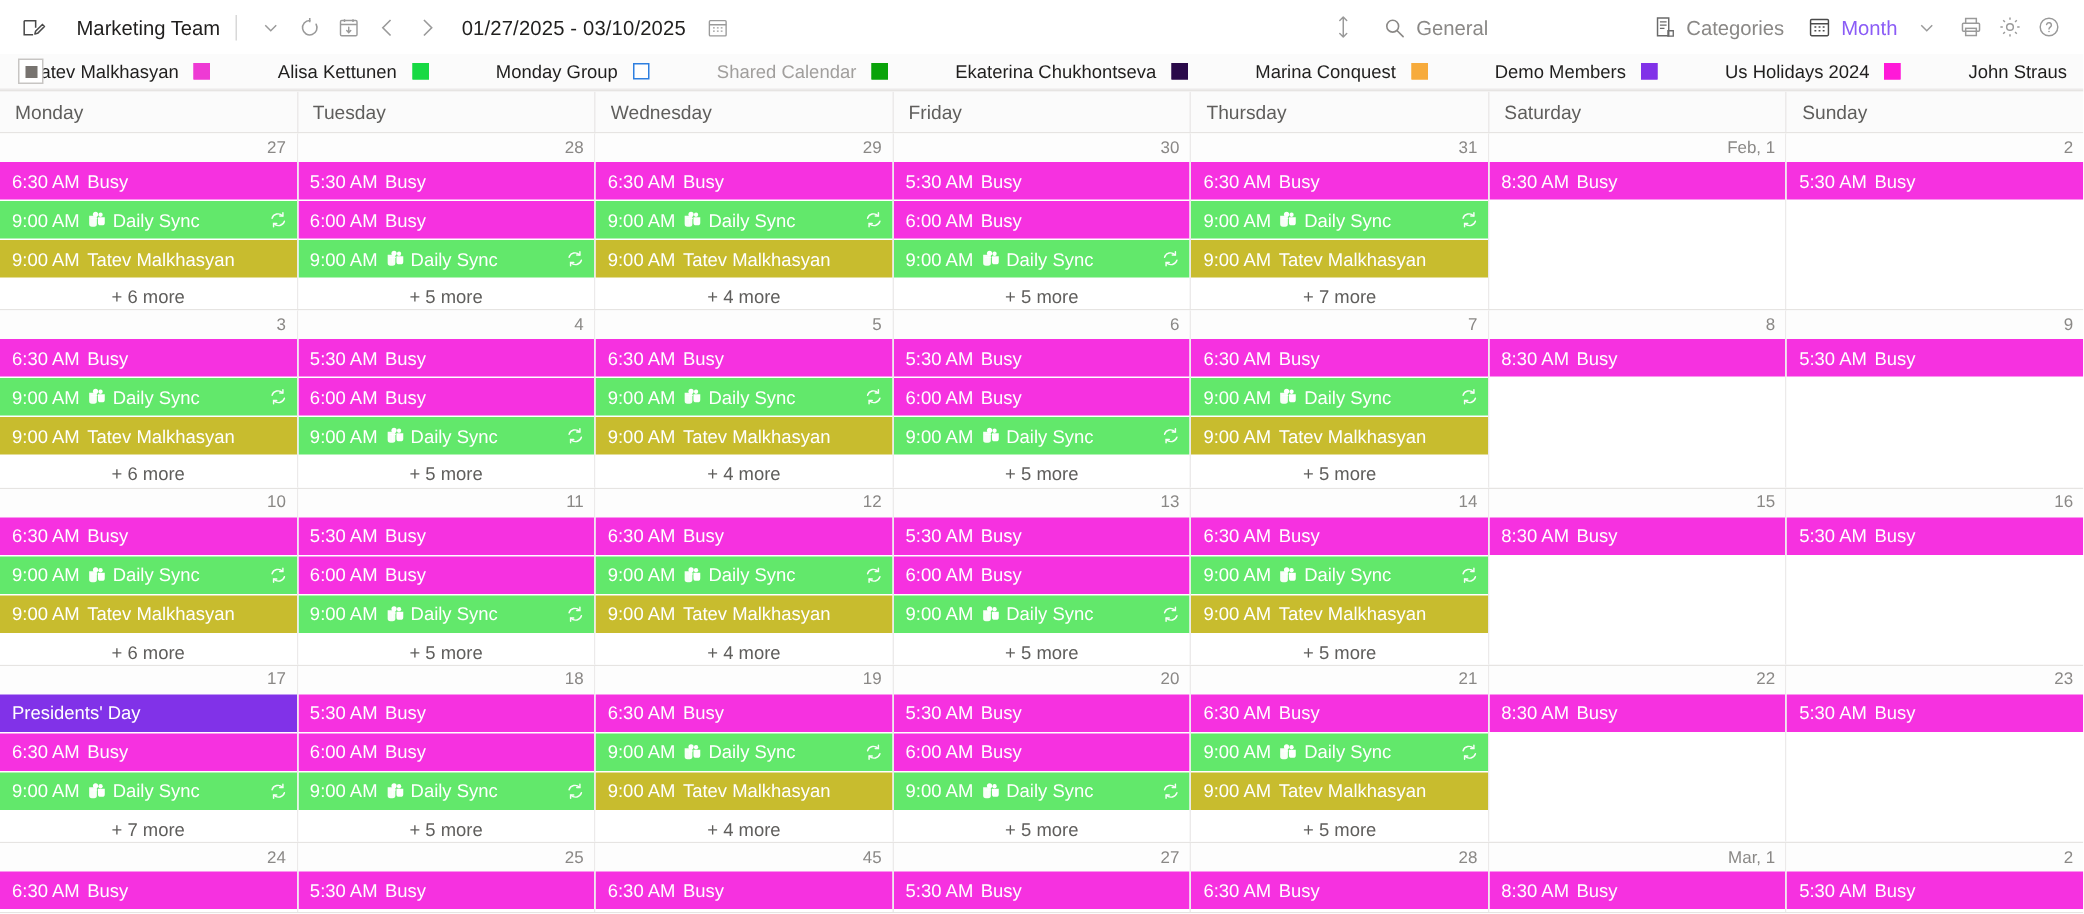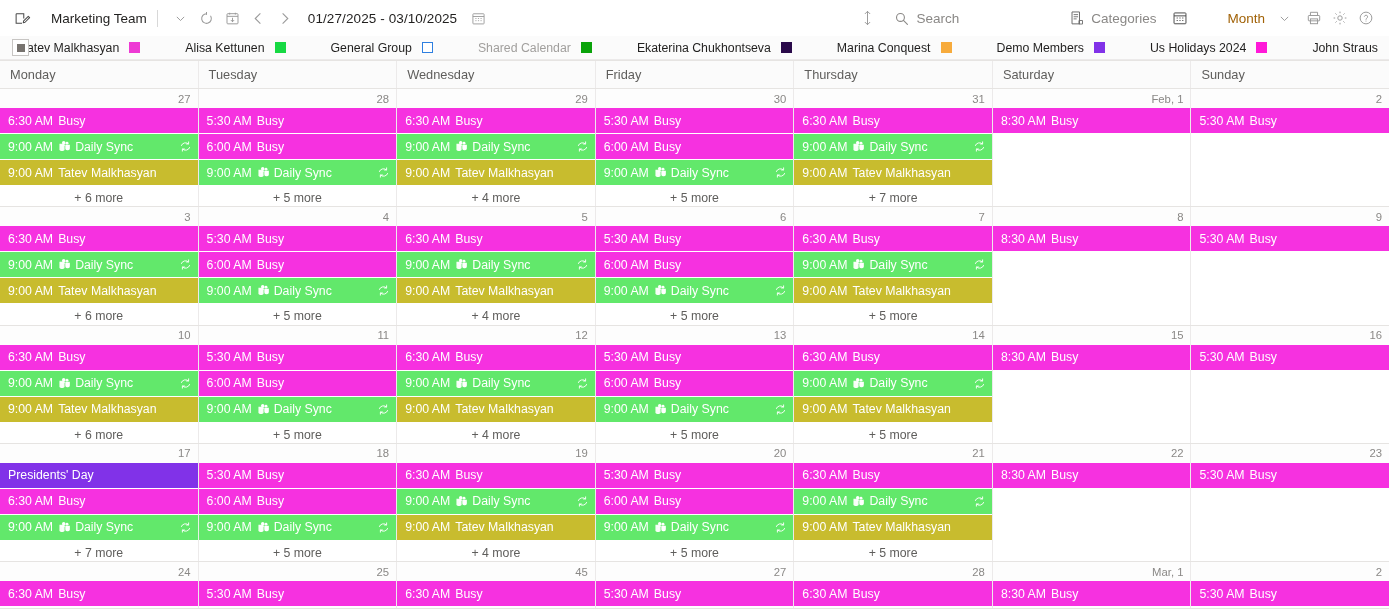--- a/index.html
+++ b/index.html
@@ -33,21 +33,21 @@
   }
   .icon-btn svg { display: block; }
   .daterange {
     font-size: 13.5px; color: #201f1e; white-space: nowrap;
     margin: 0 8px 0 10px; letter-spacing: 0.1px;
   }
   .tb-spacer { flex: 1 1 auto; }
   .tb-text {
     font-size: 13.5px; color: #8a8886; white-space: nowrap;
   }
-  .tb-text.dark { color: #a16207; margin-left: 33px; }
+  .tb-text.dark { color: #8b5cf6; }
   .tb-item {
     display: flex; align-items: center; gap: 6px;
     margin-right: 16px; white-space: nowrap;
   }
   .search-box { display: flex; align-items: center; gap: 7px; margin-right: 10px; }
 
   
   .legend {
     height: 24px; min-height: 24px;
     display: flex; align-items: center;
@@ -223,21 +223,21 @@
     </span>
   </div>
 
   <div class="search-box">
     <span style="color:#8a8886;display:flex">
       <svg width="15" height="15" viewBox="0 0 16 16" fill="none" stroke="currentColor" stroke-width="1.15">
         <circle cx="6.9" cy="6.9" r="4.2"></circle>
           <path d="M10.1 10.1l4.2 4.2" stroke-linecap="round"></path>
       </svg>
     </span>
-    <span class="tb-text">Search</span>
+    <span class="tb-text">General</span>
   </div>
 
   <div style="flex:0 0 100px"></div>
 
   <div class="tb-item">
     <span style="color:#6a6a6a;display:flex">
       <svg width="16" height="16" viewBox="0 0 18 18" fill="none" stroke="currentColor" stroke-width="1.1">
         <path d="M3.4 2.2h8.4v13.4H3.4z"></path>
         <path d="M5.2 5.2h5M5.2 7.6h5M5.2 10h3.4" stroke-width="1"></path>
         <path d="M11.2 11.8h4v4h-4z" stroke-width="1"></path>
@@ -311,21 +311,21 @@
       <div class="legend-item">
         <span class="sw" style="background: rgb(200, 188, 23); border: 1.6px solid rgb(200, 188, 23);"></span>
         <span class="legend-label">Tatev Malkhasyan</span>
       </div>
       <div class="legend-item">
         <span class="sw" style="background: rgb(238, 58, 212); border: 1.6px solid rgb(238, 58, 212);"></span>
         <span class="legend-label">Alisa Kettunen</span>
       </div>
       <div class="legend-item">
         <span class="sw" style="background: rgb(23, 217, 67); border: 1.6px solid rgb(23, 217, 67);"></span>
-        <span class="legend-label">General Group</span>
+        <span class="legend-label">Monday Group</span>
       </div>
       <div class="legend-item">
         <span class="sw hollow" style="background: rgb(255, 255, 255); border: 1.6px solid rgb(46, 127, 224);"></span>
         <span class="legend-label muted">Shared Calendar</span>
       </div>
       <div class="legend-item">
         <span class="sw" style="background: rgb(10, 163, 10); border: 1.6px solid rgb(10, 163, 10);"></span>
         <span class="legend-label">Ekaterina Chukhontseva</span>
       </div>
       <div class="legend-item">

